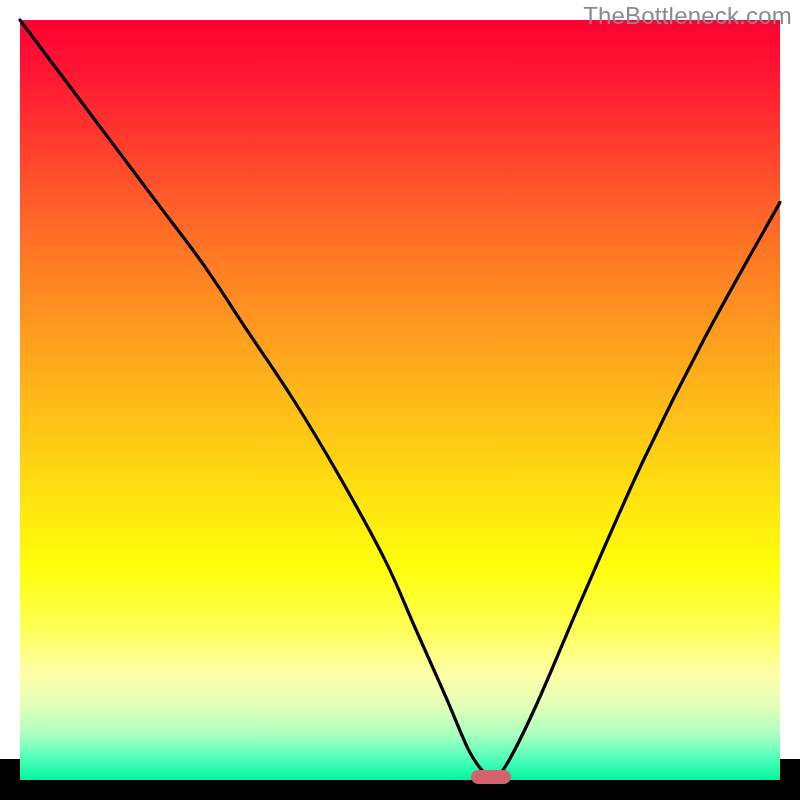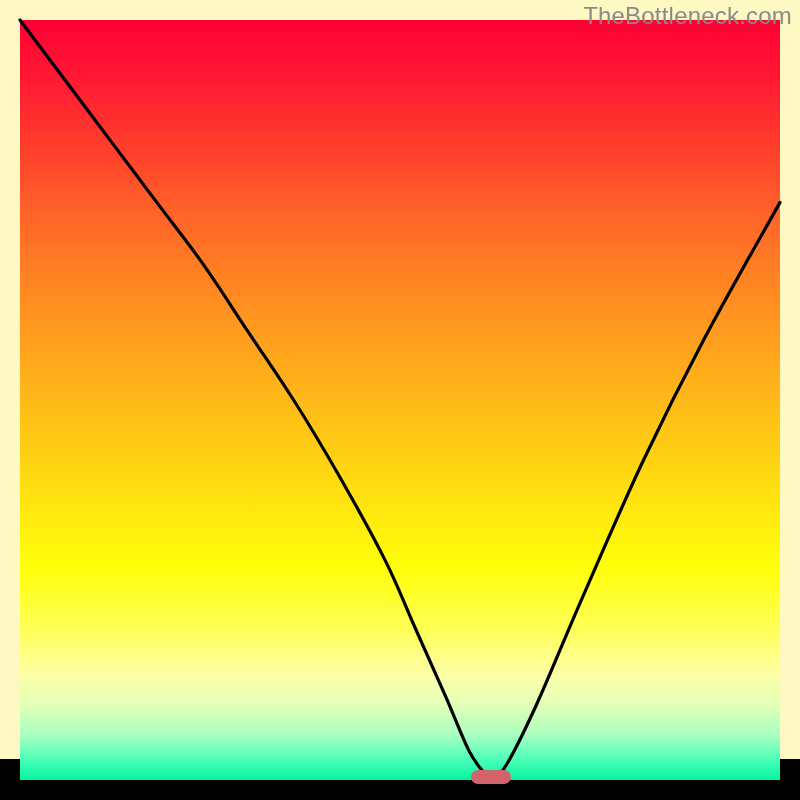--- a/index.html
+++ b/index.html
@@ -8,21 +8,21 @@
     width: 800px;
     height: 800px;
     background: #000;
     font-family: Arial, Helvetica, sans-serif;
     overflow: hidden;
   }
   .frame {
     position: relative;
     width: 800px;
     height: 759px;
-    background: #fef9c3;
+    background: #ffffff;
   }
   .plot-area {
     position: absolute;
     left: 20px;
     top: 20px;
     width: 760px;
     height: 760px;
     
     background: linear-gradient(to bottom,
       #ff0033 0%,

